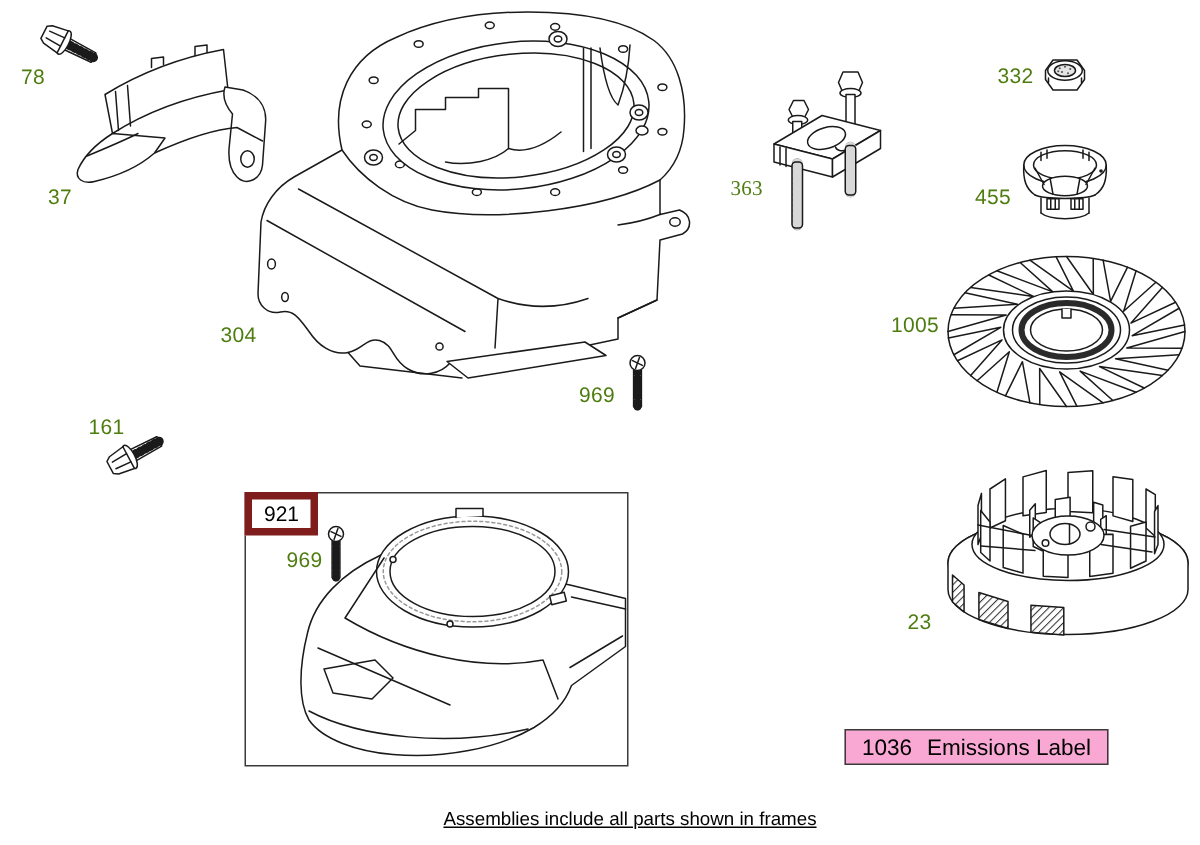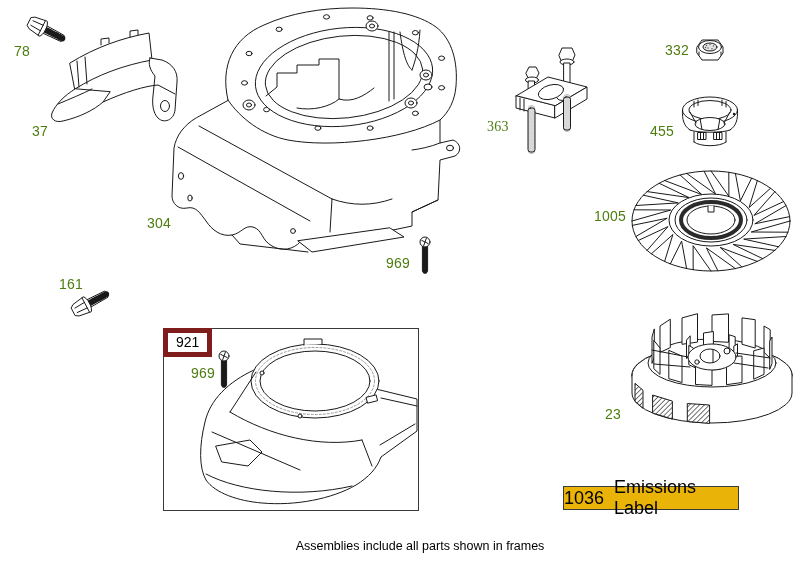--- a/index.html
+++ b/index.html
@@ -12,27 +12,28 @@
   .part-label{
     position:absolute;font-size:14px;line-height:14px;color:#4d7c0f;
     white-space:nowrap;letter-spacing:.2px;
   }
   .frame{position:absolute;border:1px solid #3a3a3a;background:transparent;}
   .frame-tag{
     position:absolute;left:-1px;top:-1px;border:5px solid #7f1d1d;background:#fff;
     padding:2px 8px;font-size:14px;line-height:15px;
   }
   .emissions-box{
-    position:absolute;border:1px solid #3a3a3a;background:#eab308;
+    position:absolute;border:1px solid #3a3a3a;background:#f9a8d4;
     display:flex;align-items:center;justify-content:center;gap:10px;
-    font-size:18px;
+    font-size:15px;
   }
   .caption{
     position:absolute;left:40px;right:0;top:539px;text-align:center;
     font-size:12.5px;
+    text-decoration:underline;
   }
 </style>
 </head>
 <body>
 
 <div class="stage">
 
   <svg class="art" width="800" height="563" viewBox="0 0 800 563" stroke="#1a1a1a" stroke-width="1" fill="none" stroke-linejoin="round" stroke-linecap="round">
 
     <defs>

